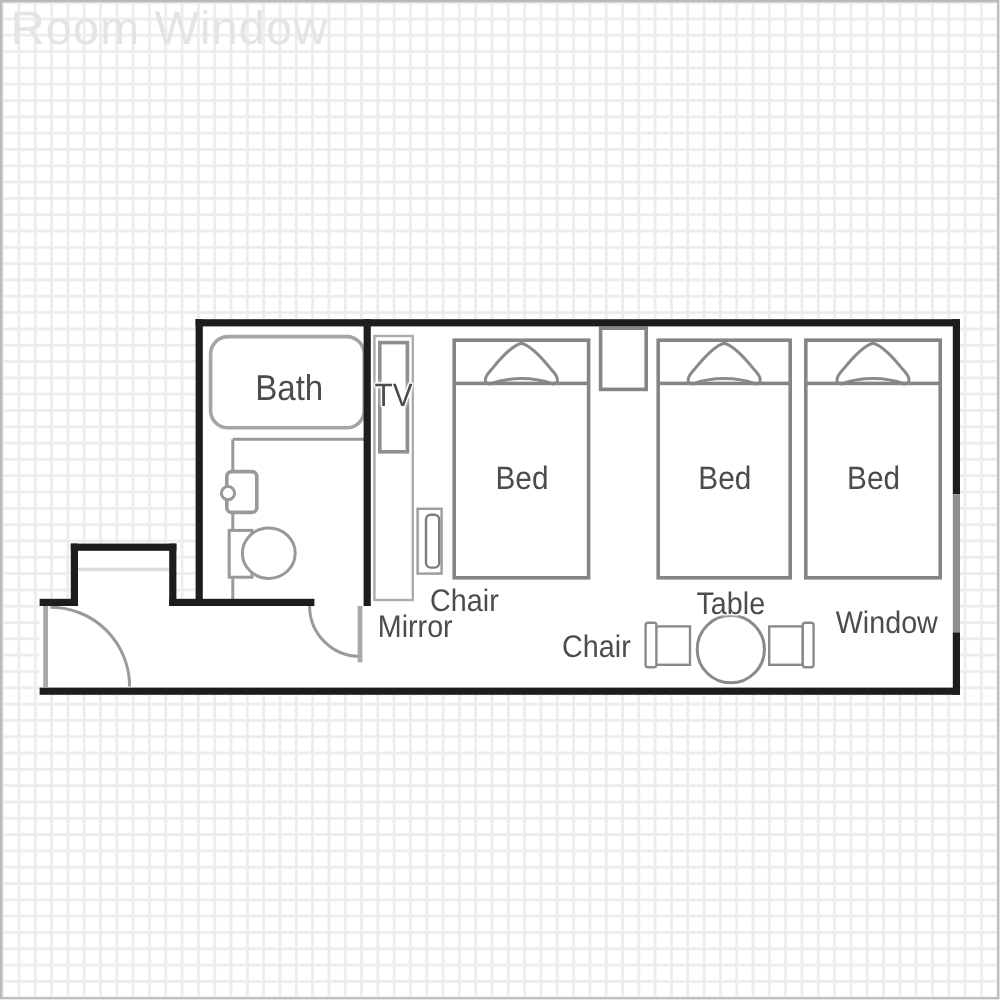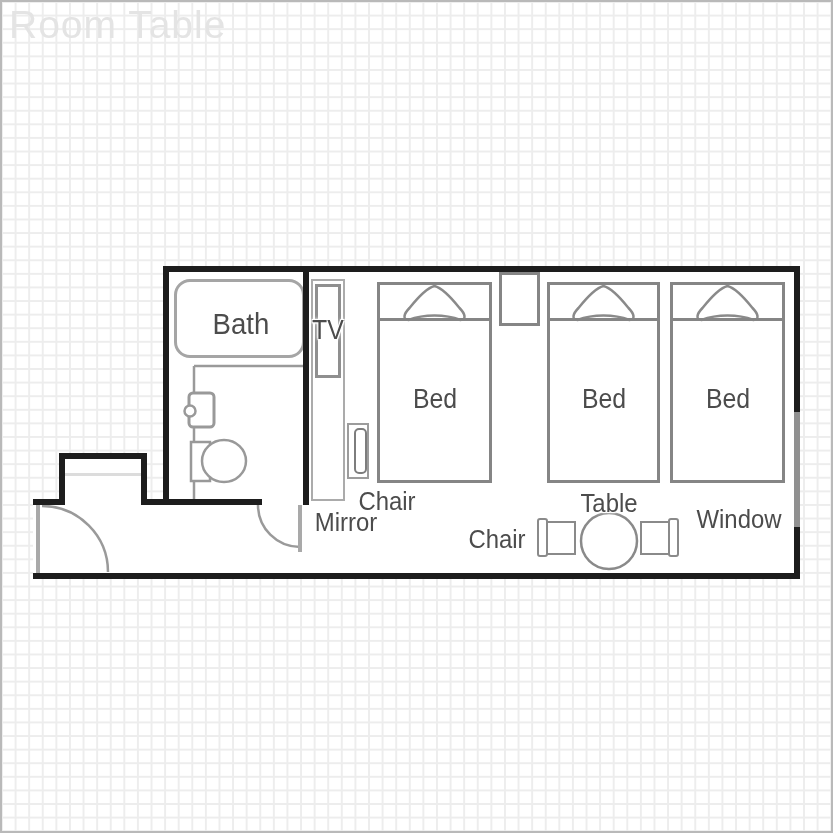--- a/index.html
+++ b/index.html
@@ -33,21 +33,21 @@
     transform:translate(-50%,-50%) scaleX(.92);
     text-shadow:-1px -1px 0 #fff,1px -1px 0 #fff,-1px 1px 0 #fff,1px 1px 0 #fff,
                 0 0 3px #fff,0 0 3px #fff,0 0 5px #fff;
   }
 </style>
 </head>
 <body>
 
 <div class="canvas">
 
-  <div class="title">Room Table</div>
+  <div class="title">Room Window</div>
 
   <div>
 
     <div class="wfill" style="left:161px;top:264px;width:637px;height:313px;"></div>
     <div class="wfill" style="left:31px;top:497px;width:136px;height:80px;"></div>
     <div class="wfill" style="left:57px;top:451px;width:88px;height:52px;"></div>
 
     <svg class="layer" width="833" height="833" viewBox="0 0 833 833">
 
       <line x1="192" y1="364" x2="303" y2="364" stroke="#9a9a9a" stroke-width="2.5"></line>

